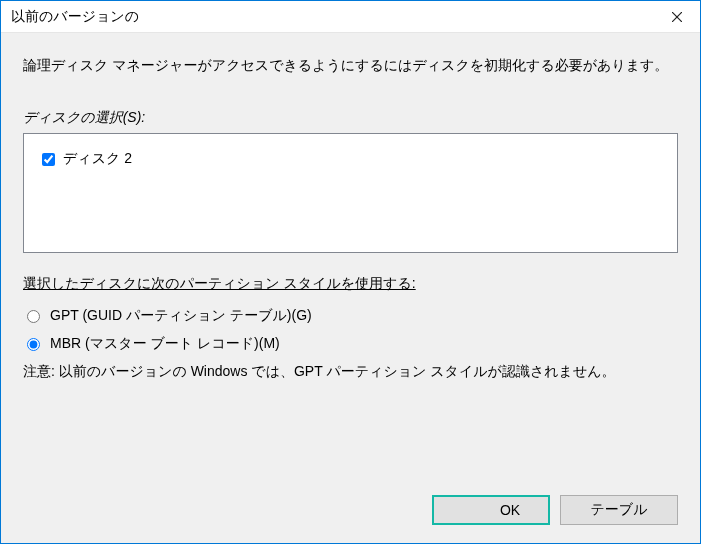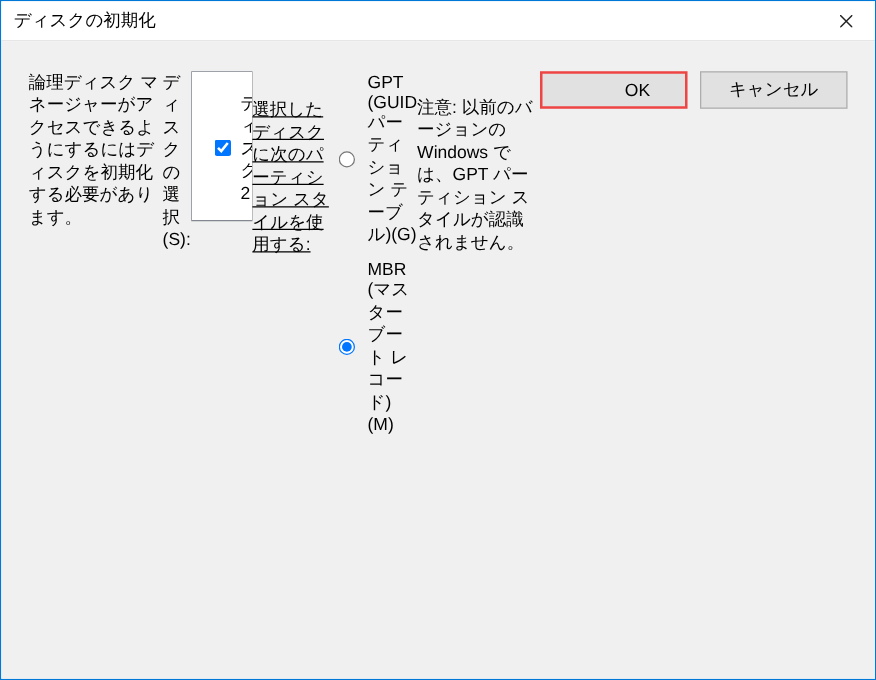--- a/index.html
+++ b/index.html
@@ -46,27 +46,28 @@
     height: 10px;
     stroke: currentColor;
     stroke-width: 1.2;
   }
   .body {
     flex: 1;
     background: #f0f0f0;
     padding: 24px 22px 18px 22px;
     box-sizing: border-box;
     display: flex;
-    flex-direction: row;
+    flex-direction: column;
   }
   .desc {
     margin-bottom: 34px;
   }
   .label-select {
     margin-bottom: 6px;
+    font-style: italic;
   }
   .listbox {
     background: #fff;
     border: 1px solid #828790;
     height: 120px;
     box-sizing: border-box;
     padding: 16px;
     overflow: auto;
   }
   .list-item {
@@ -89,51 +90,50 @@
   .radio-row {
     display: flex;
     align-items: center;
     gap: 6px;
     margin-bottom: 10px;
   }
   .radio-row input[type=radio] {
     margin: 0 4px 0 2px;
   }
   .note {
-    margin-top: 20px;
   }
   .spacer {
     flex: 1;
   }
   .buttons {
     display: flex;
     justify-content: flex-end;
     gap: 10px;
   }
   button.win {
     width: 118px;
     height: 30px;
     background: #e1e1e1;
     border: 1px solid #adadad;
     font-family: inherit;
     font-size: 14px;
     cursor: pointer;
   }
   button.win.default {
-    border: 2px solid #ef4444;
+    border: 2px solid #14b8a6;
     padding-left: 44px;
   }
 </style>
 </head>
 <body>
 
 <div class="window">
 
   <div class="titlebar">
-    <div class="title">ディスクの初期化</div>
+    <div class="title">以前のバージョンの</div>
     <div class="close" role="button" aria-label="Close">
       <span>
         <svg viewBox="0 0 10 10">
             <line x1="0" y1="0" x2="10" y2="10"></line>
             <line x1="10" y1="0" x2="0" y2="10"></line>
           </svg>
       </span>
     </div>
   </div>
 
@@ -162,18 +162,18 @@
         <span>MBR (マスター ブート レコード)(M)</span>
       </label>
     </div>
 
     <div class="note">注意: 以前のバージョンの Windows では、GPT パーティション スタイルが認識されません。</div>
 
     <div class="spacer"></div>
 
     <div class="buttons">
       <button class="win default">OK</button>
-      <button class="win">キャンセル</button>
+      <button class="win">テーブル</button>
     </div>
 
   </div>
 
 </div>
 
 </body></html>

